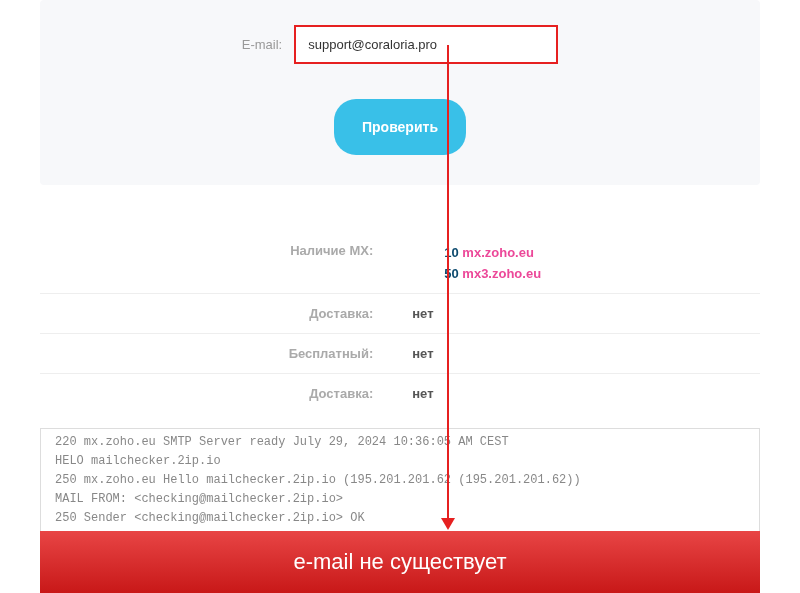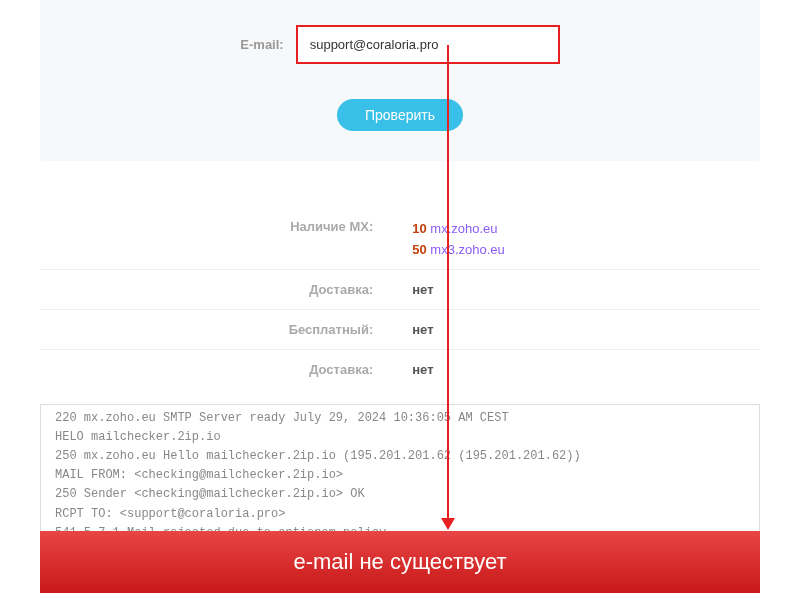--- a/index.html
+++ b/index.html
@@ -19,21 +19,21 @@
     }
     .email-row {
       display: flex;
       align-items: center;
       justify-content: center;
       margin-bottom: 35px;
     }
     .email-label {
       color: #999;
       font-size: 13px;
-      font-weight: bold;
+      font-weight: normal;
       margin-right: 12px;
       text-align: right;
     }
     .email-input-wrap {
       border: 2px solid #e62020;
       padding: 0;
       background: #ec4899;
     }
     .email-input {
       border: none;
@@ -45,23 +45,23 @@
     }
     .button-row {
       display: flex;
       justify-content: center;
     }
     .check-button {
       background: #39c0e8;
       color: #fff;
       border: none;
       border-radius: 22px;
-      padding: 8px 28px;
+      padding: 20px 28px;
       font-size: 14px;
-      font-weight: normal;
+      font-weight: bold;
       cursor: pointer;
     }
     .info-section {
       margin-top: 50px;
       padding: 0 40px;
     }
     .info-row {
       display: flex;
       padding: 8px 0;
       align-items: flex-start;
@@ -79,22 +79,22 @@
       font-size: 13px;
       font-weight: bold;
     }
     .info-value {
       width: 50%;
       color: #555;
       font-size: 13px;
       font-weight: bold;
     }
     .mx-list div { line-height: 1.6; }
-    .mx-list .num { color: #c2410c; font-weight: bold; }
-    .mx-list .host { color: #8b5cf6; font-weight: normal; }
+    .mx-list .num { color: #0c4a6e; font-weight: bold; margin-left: 32px; }
+    .mx-list .host { color: #ec4899; font-weight: bold; }
     .smtp-log {
       margin: 15px 40px 0;
       border: 1px solid #ddd;
       padding: 4px 14px;
       font-family: "Courier New", monospace;
       font-size: 12px;
       color: #888;
       line-height: 1.6;
       white-space: pre-wrap;
     }

